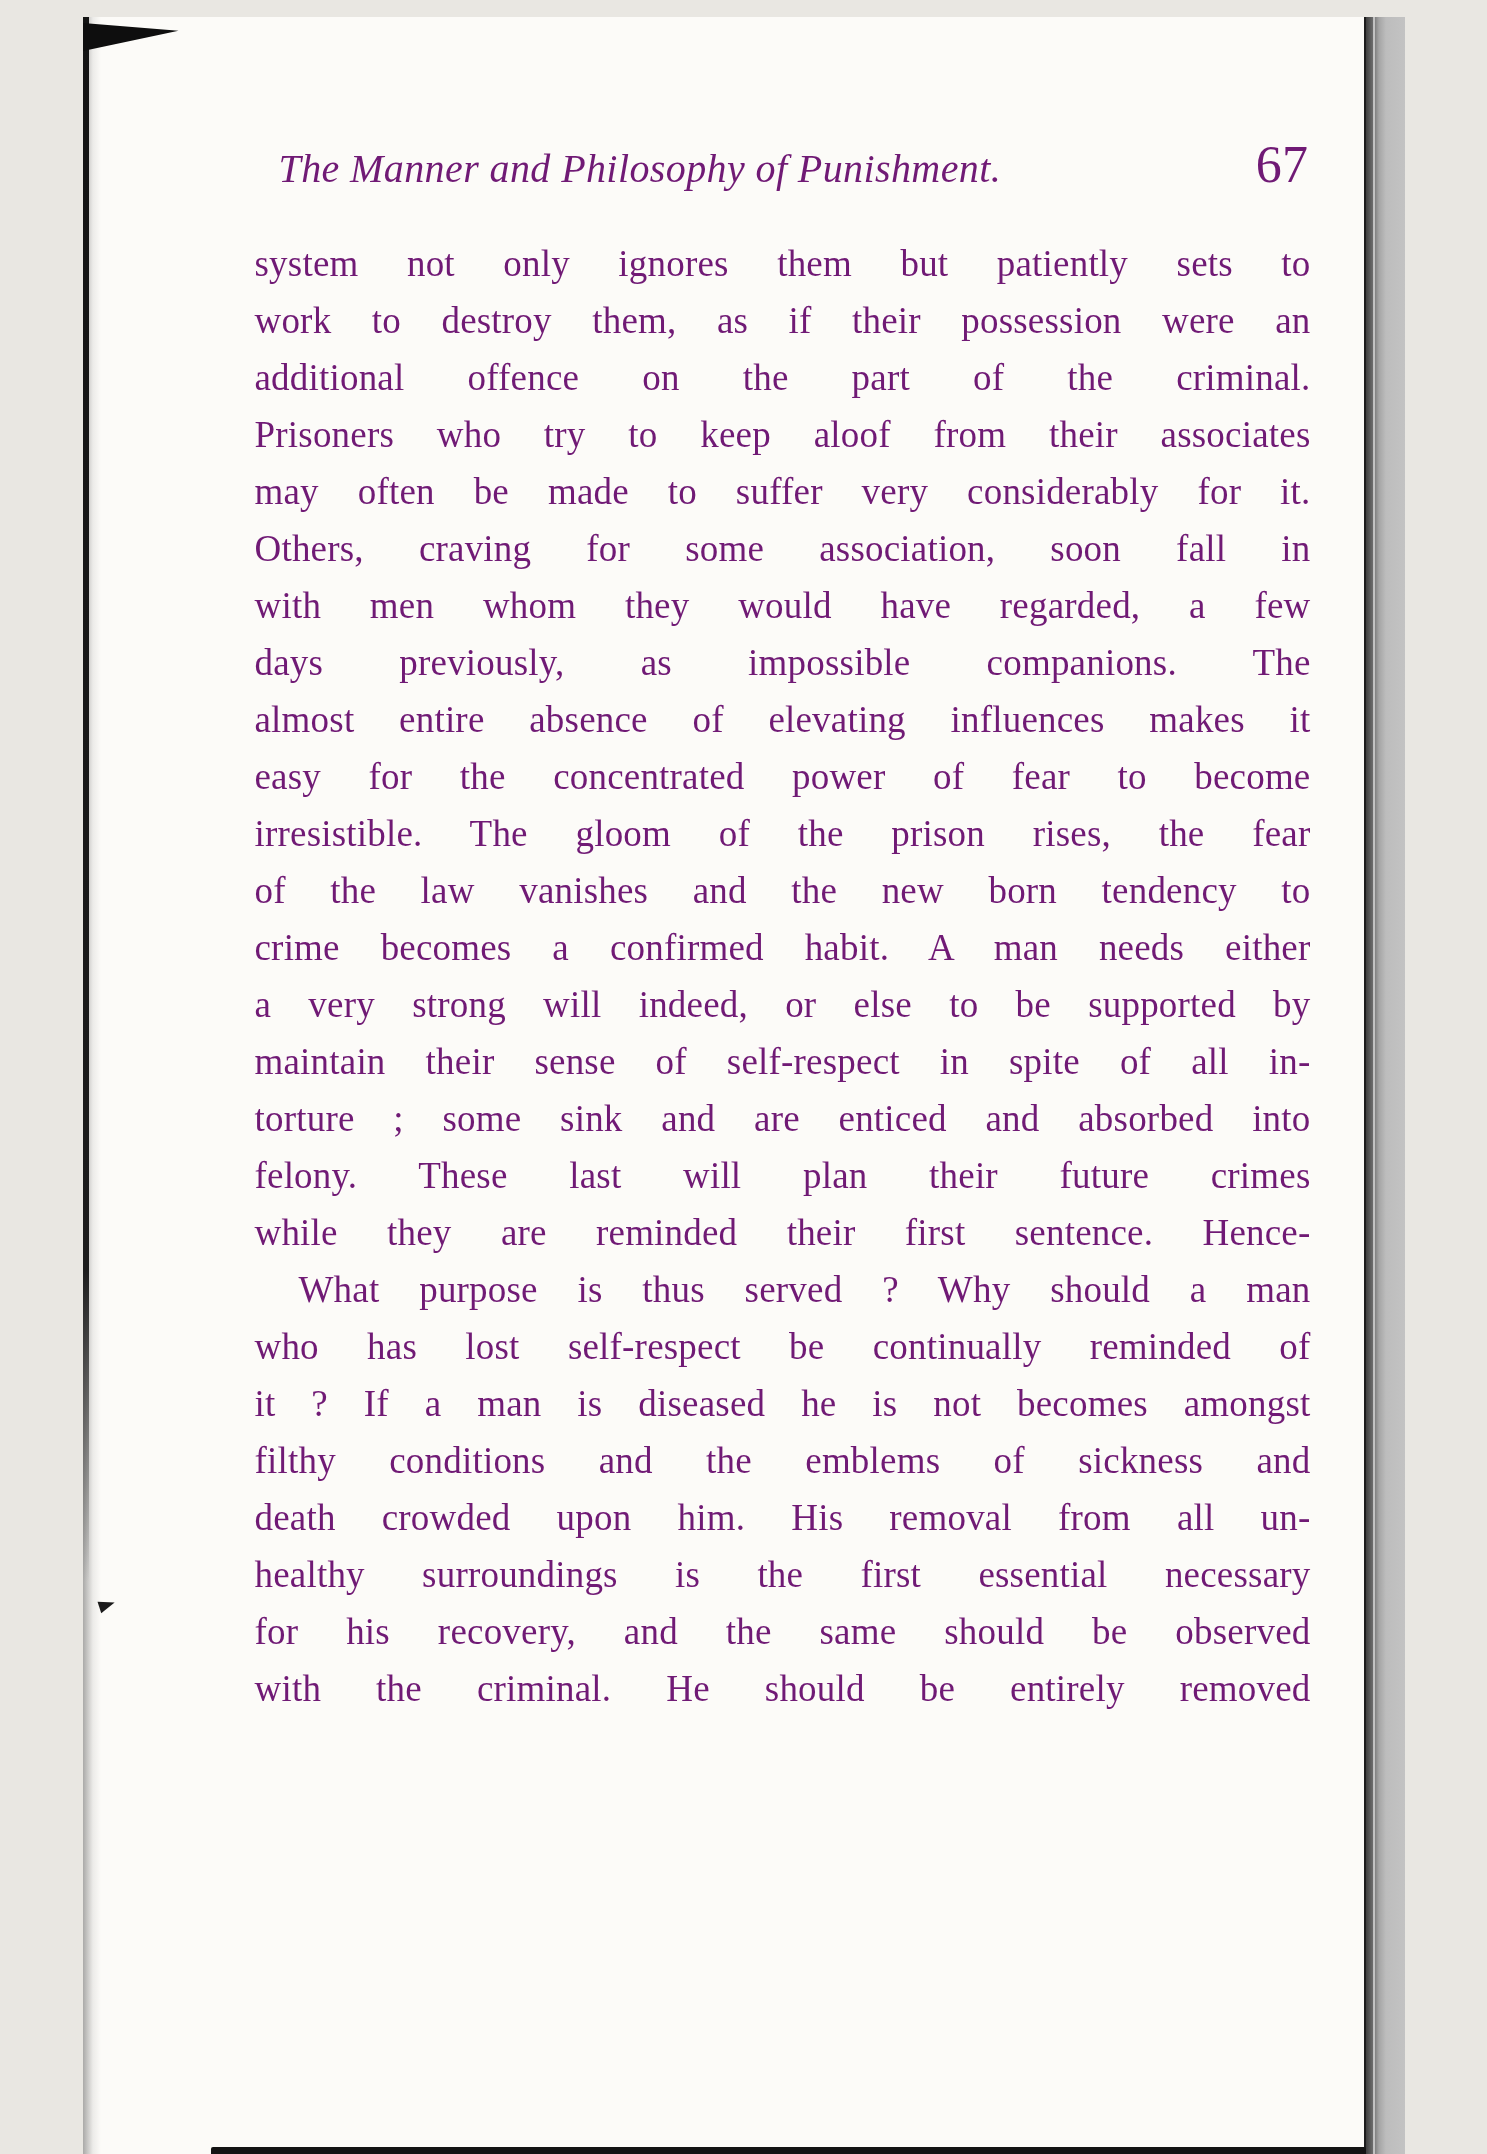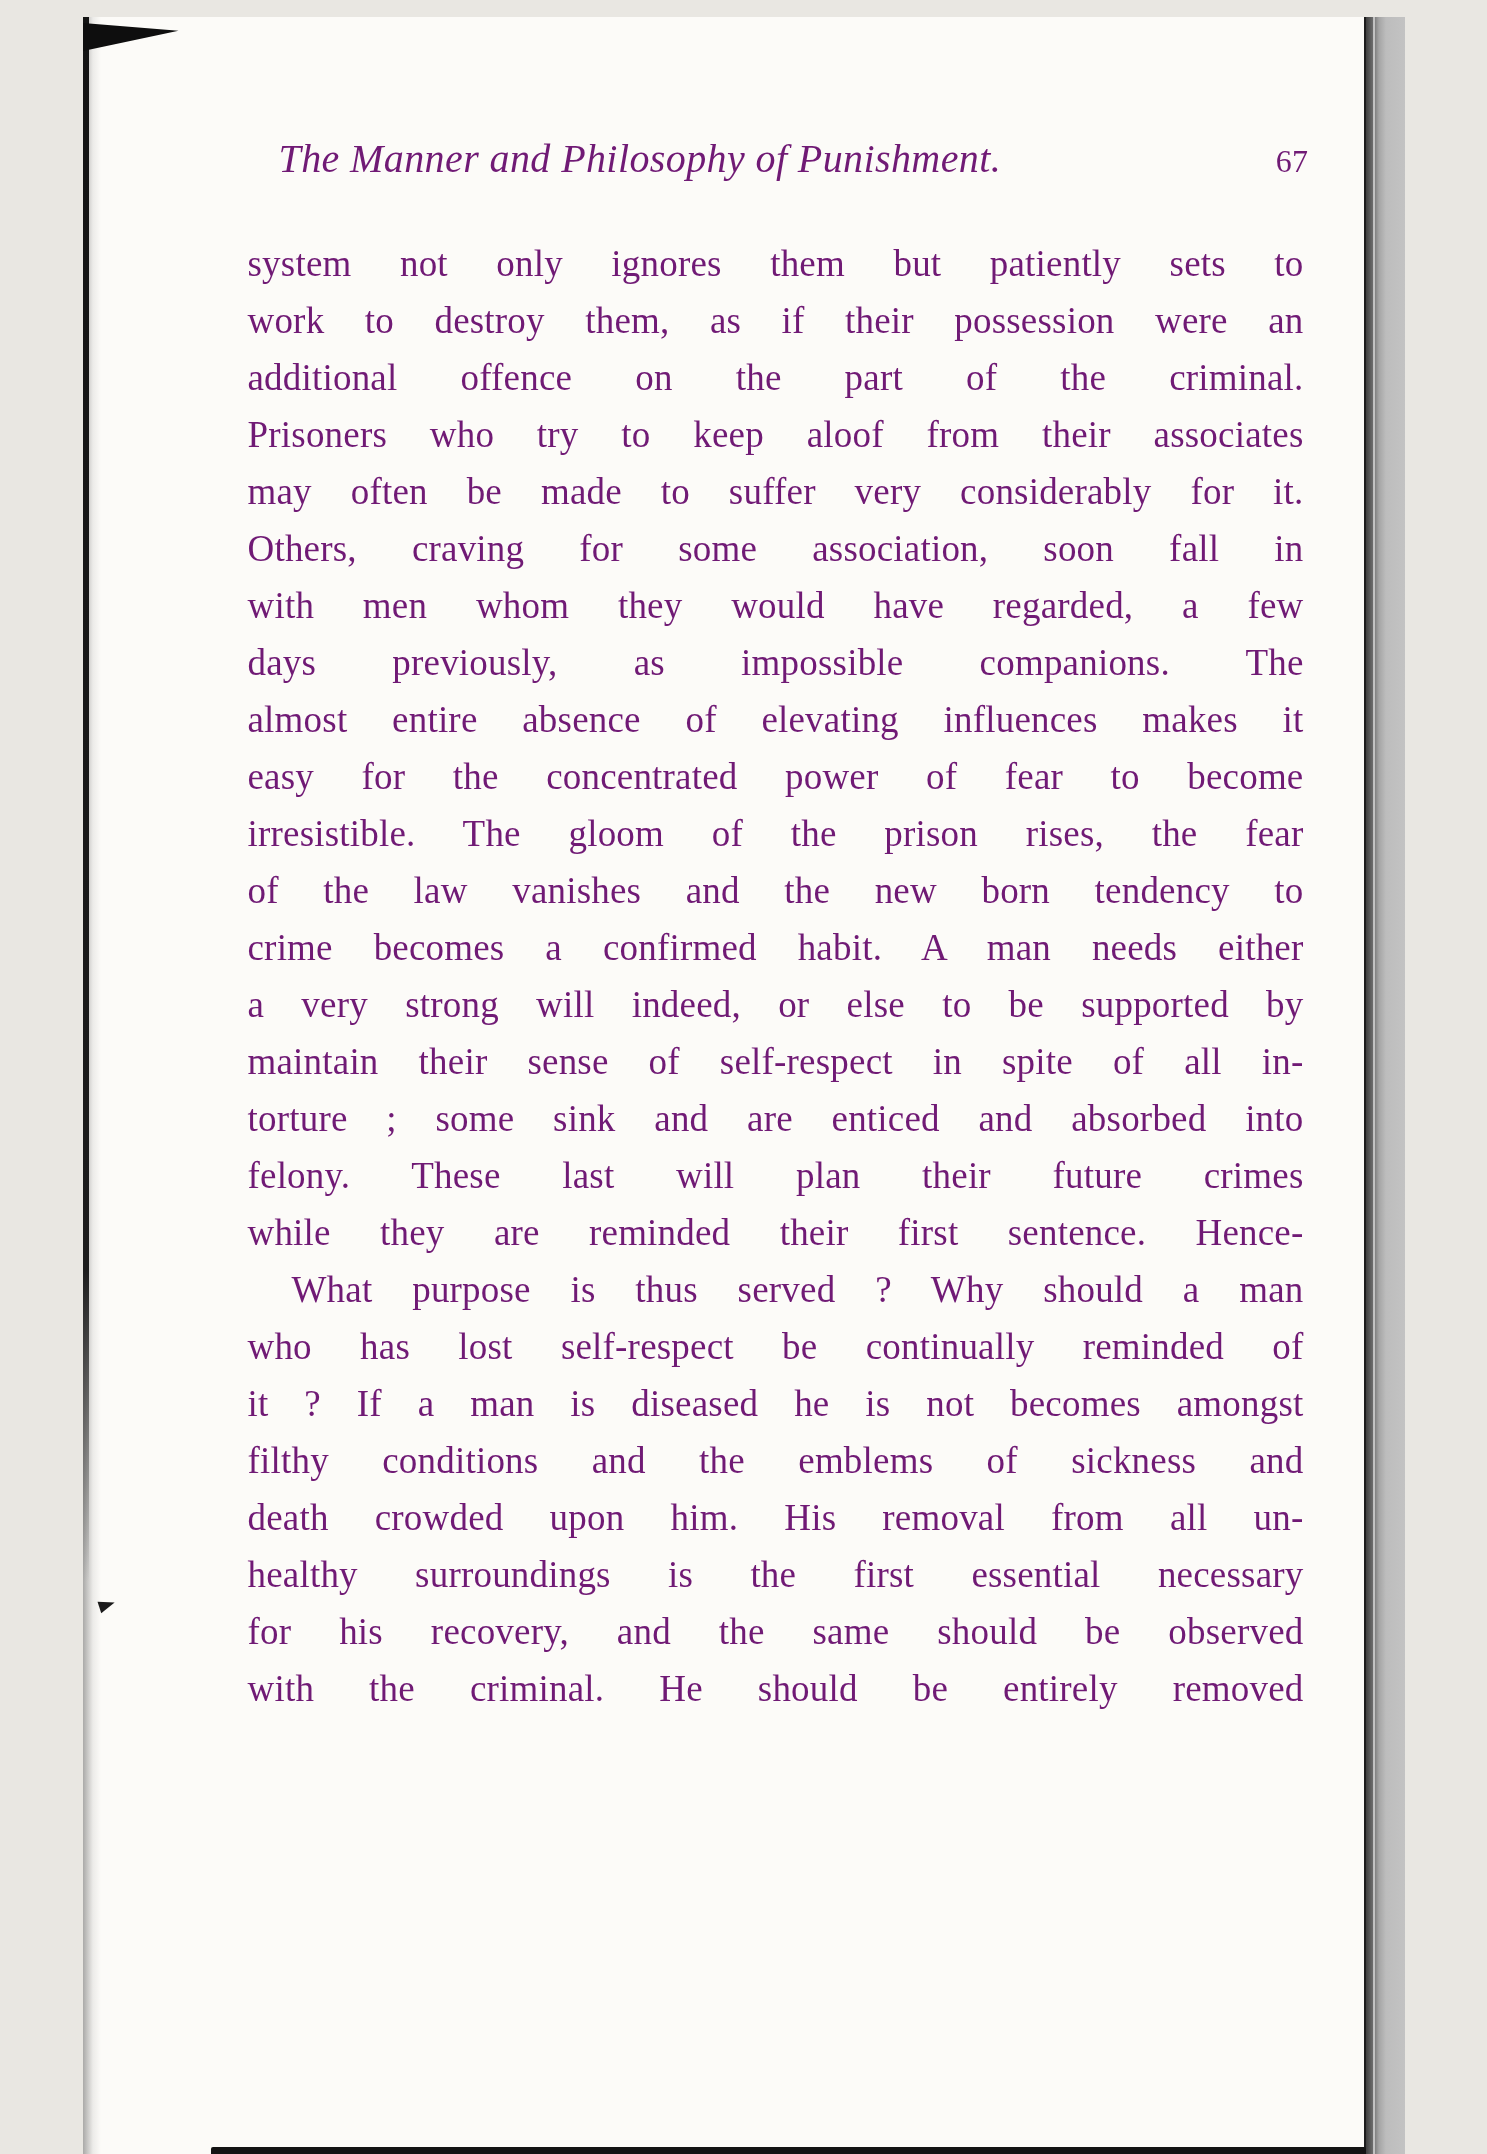--- a/index.html
+++ b/index.html
@@ -78,27 +78,27 @@
     justify-content: space-between;
     align-items: baseline;
     font-size: 40px;
     letter-spacing: 0.4px;
   }
   .header .title {
     font-style: italic;
   }
   .header .page-number {
     font-style: normal;
-    font-size: 32px;
+    font-size: 52px;
   }
 
   
   .body-text {
     position: absolute;
-    left: 165px;
+    left: 172px;
     top: 218px;
     width: 1056px;
     font-size: 37px;
     letter-spacing: 0.2px;
   }
   .paragraph { margin: 0; }
   .line {
     height: 57px;
     line-height: 57px;
     text-align: justify;

